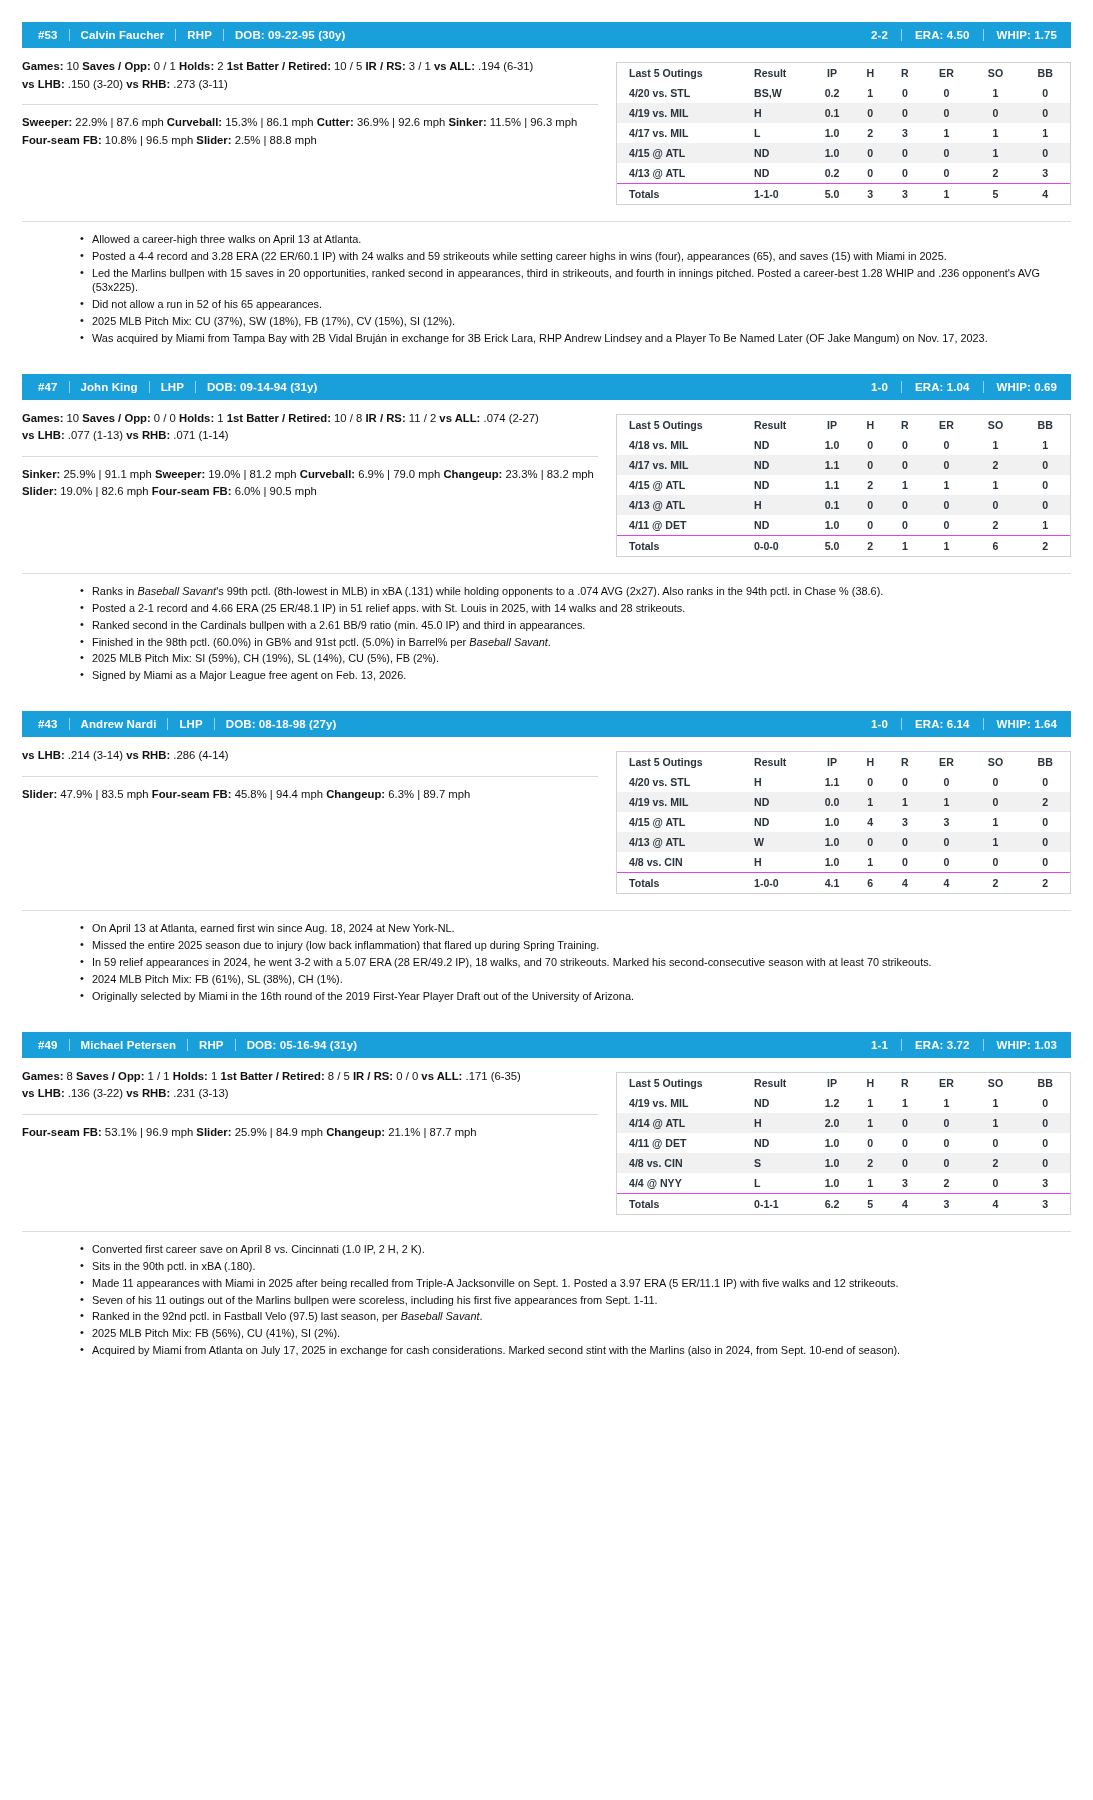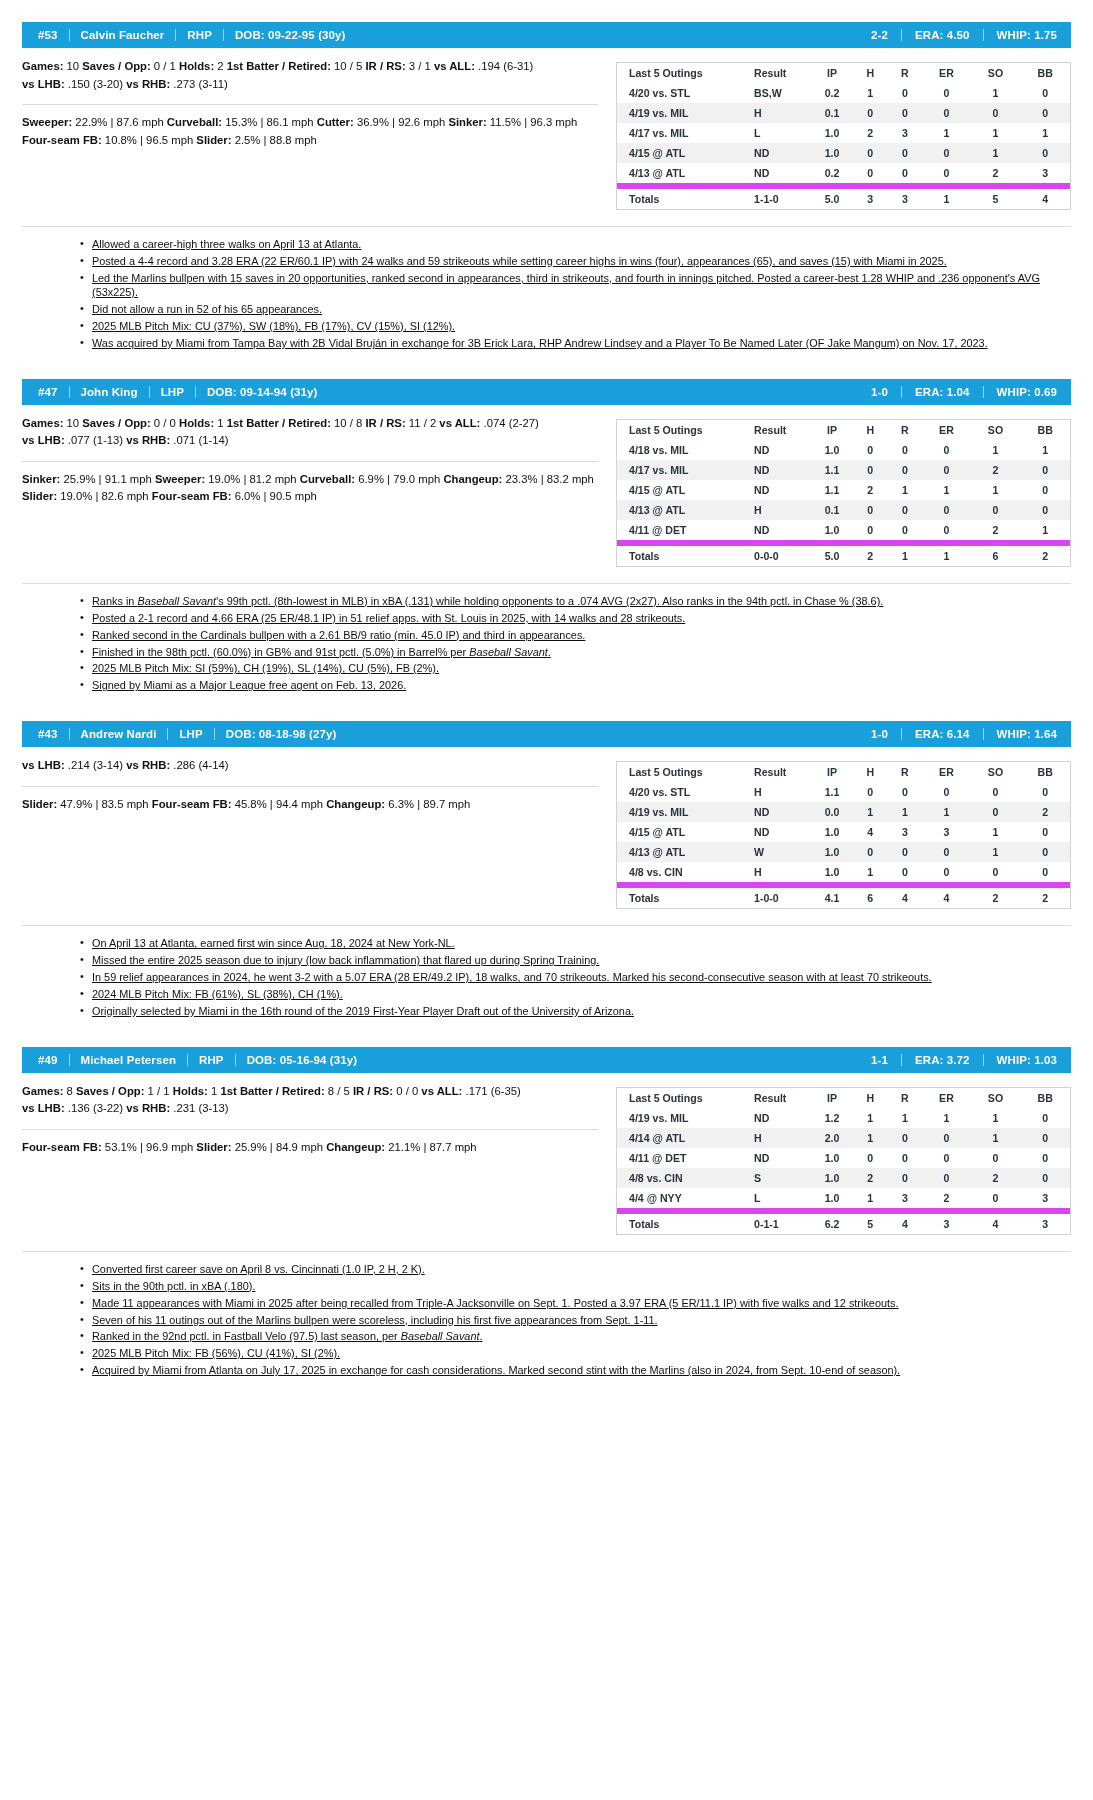--- a/index.html
+++ b/index.html
@@ -105,42 +105,41 @@
   table.outings-tbl th:nth-child(2),
   table.outings-tbl td:nth-child(2) {
     text-align: left;
     width: 62px;
   }
   table.outings-tbl th:nth-child(3),
   table.outings-tbl td:nth-child(3) { width: 42px; }
   table.outings-tbl tbody tr:nth-child(even) { background: #f1f1f1; }
   table.outings-tbl tbody tr.totals-row {
     background: #ffffff;
-    border-top: 6px solid #d946ef;
+    border-top: 1px solid #d946ef;
   }
   table.outings-tbl thead th { font-weight: bold; color: #29333d; }
 
   
   .notes-sep {
     border-top: 1px solid #dcdcdc;
     margin: 16px 0 0 0;
   }
   ul.notes {
     margin: 10px 0 0 0;
     padding: 0 0 0 58px;
     list-style: none;
   }
   ul.notes li {
     font-size: 10.9px;
     line-height: 14.4px;
     margin-bottom: 2.5px;
     position: relative;
     padding-left: 12px;
     color: #101010;
-    text-decoration: underline;
   }
   ul.notes li:before {
     content: "\2022";
     position: absolute;
     left: 0; top: -1px;
     font-size: 11px;
     color: #111;
   }
   ul.notes li i { font-style: italic; }
 

